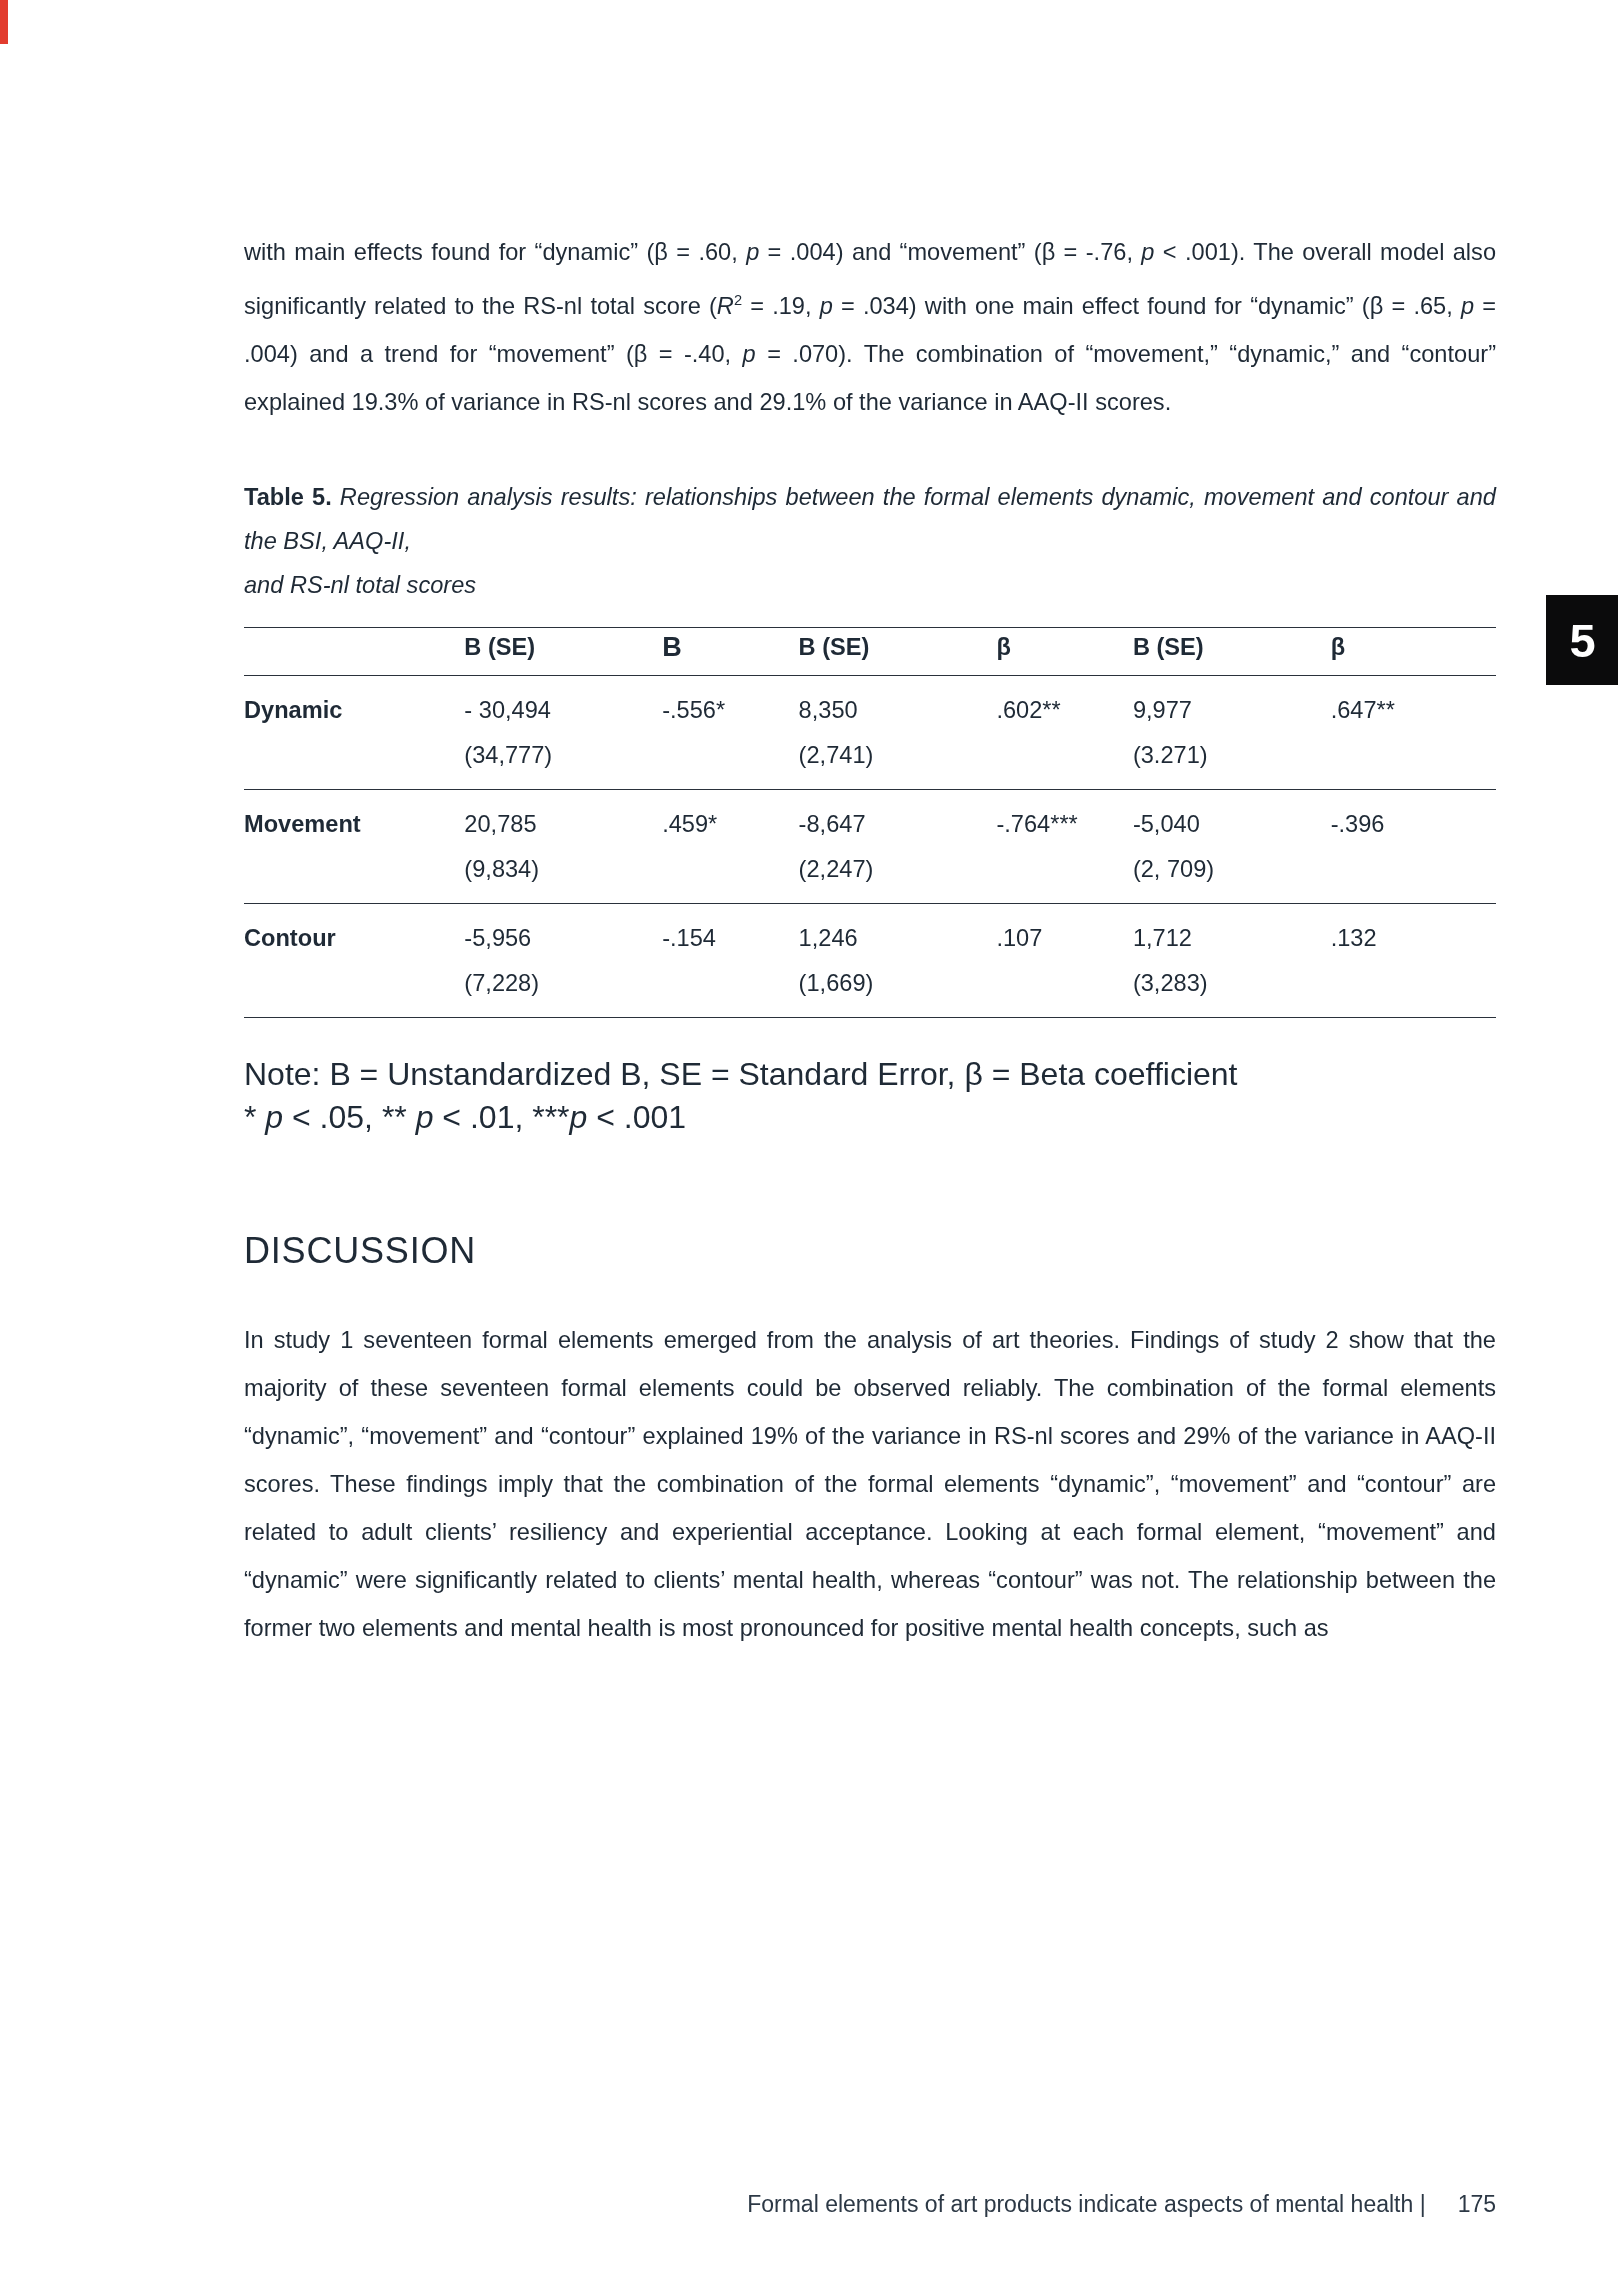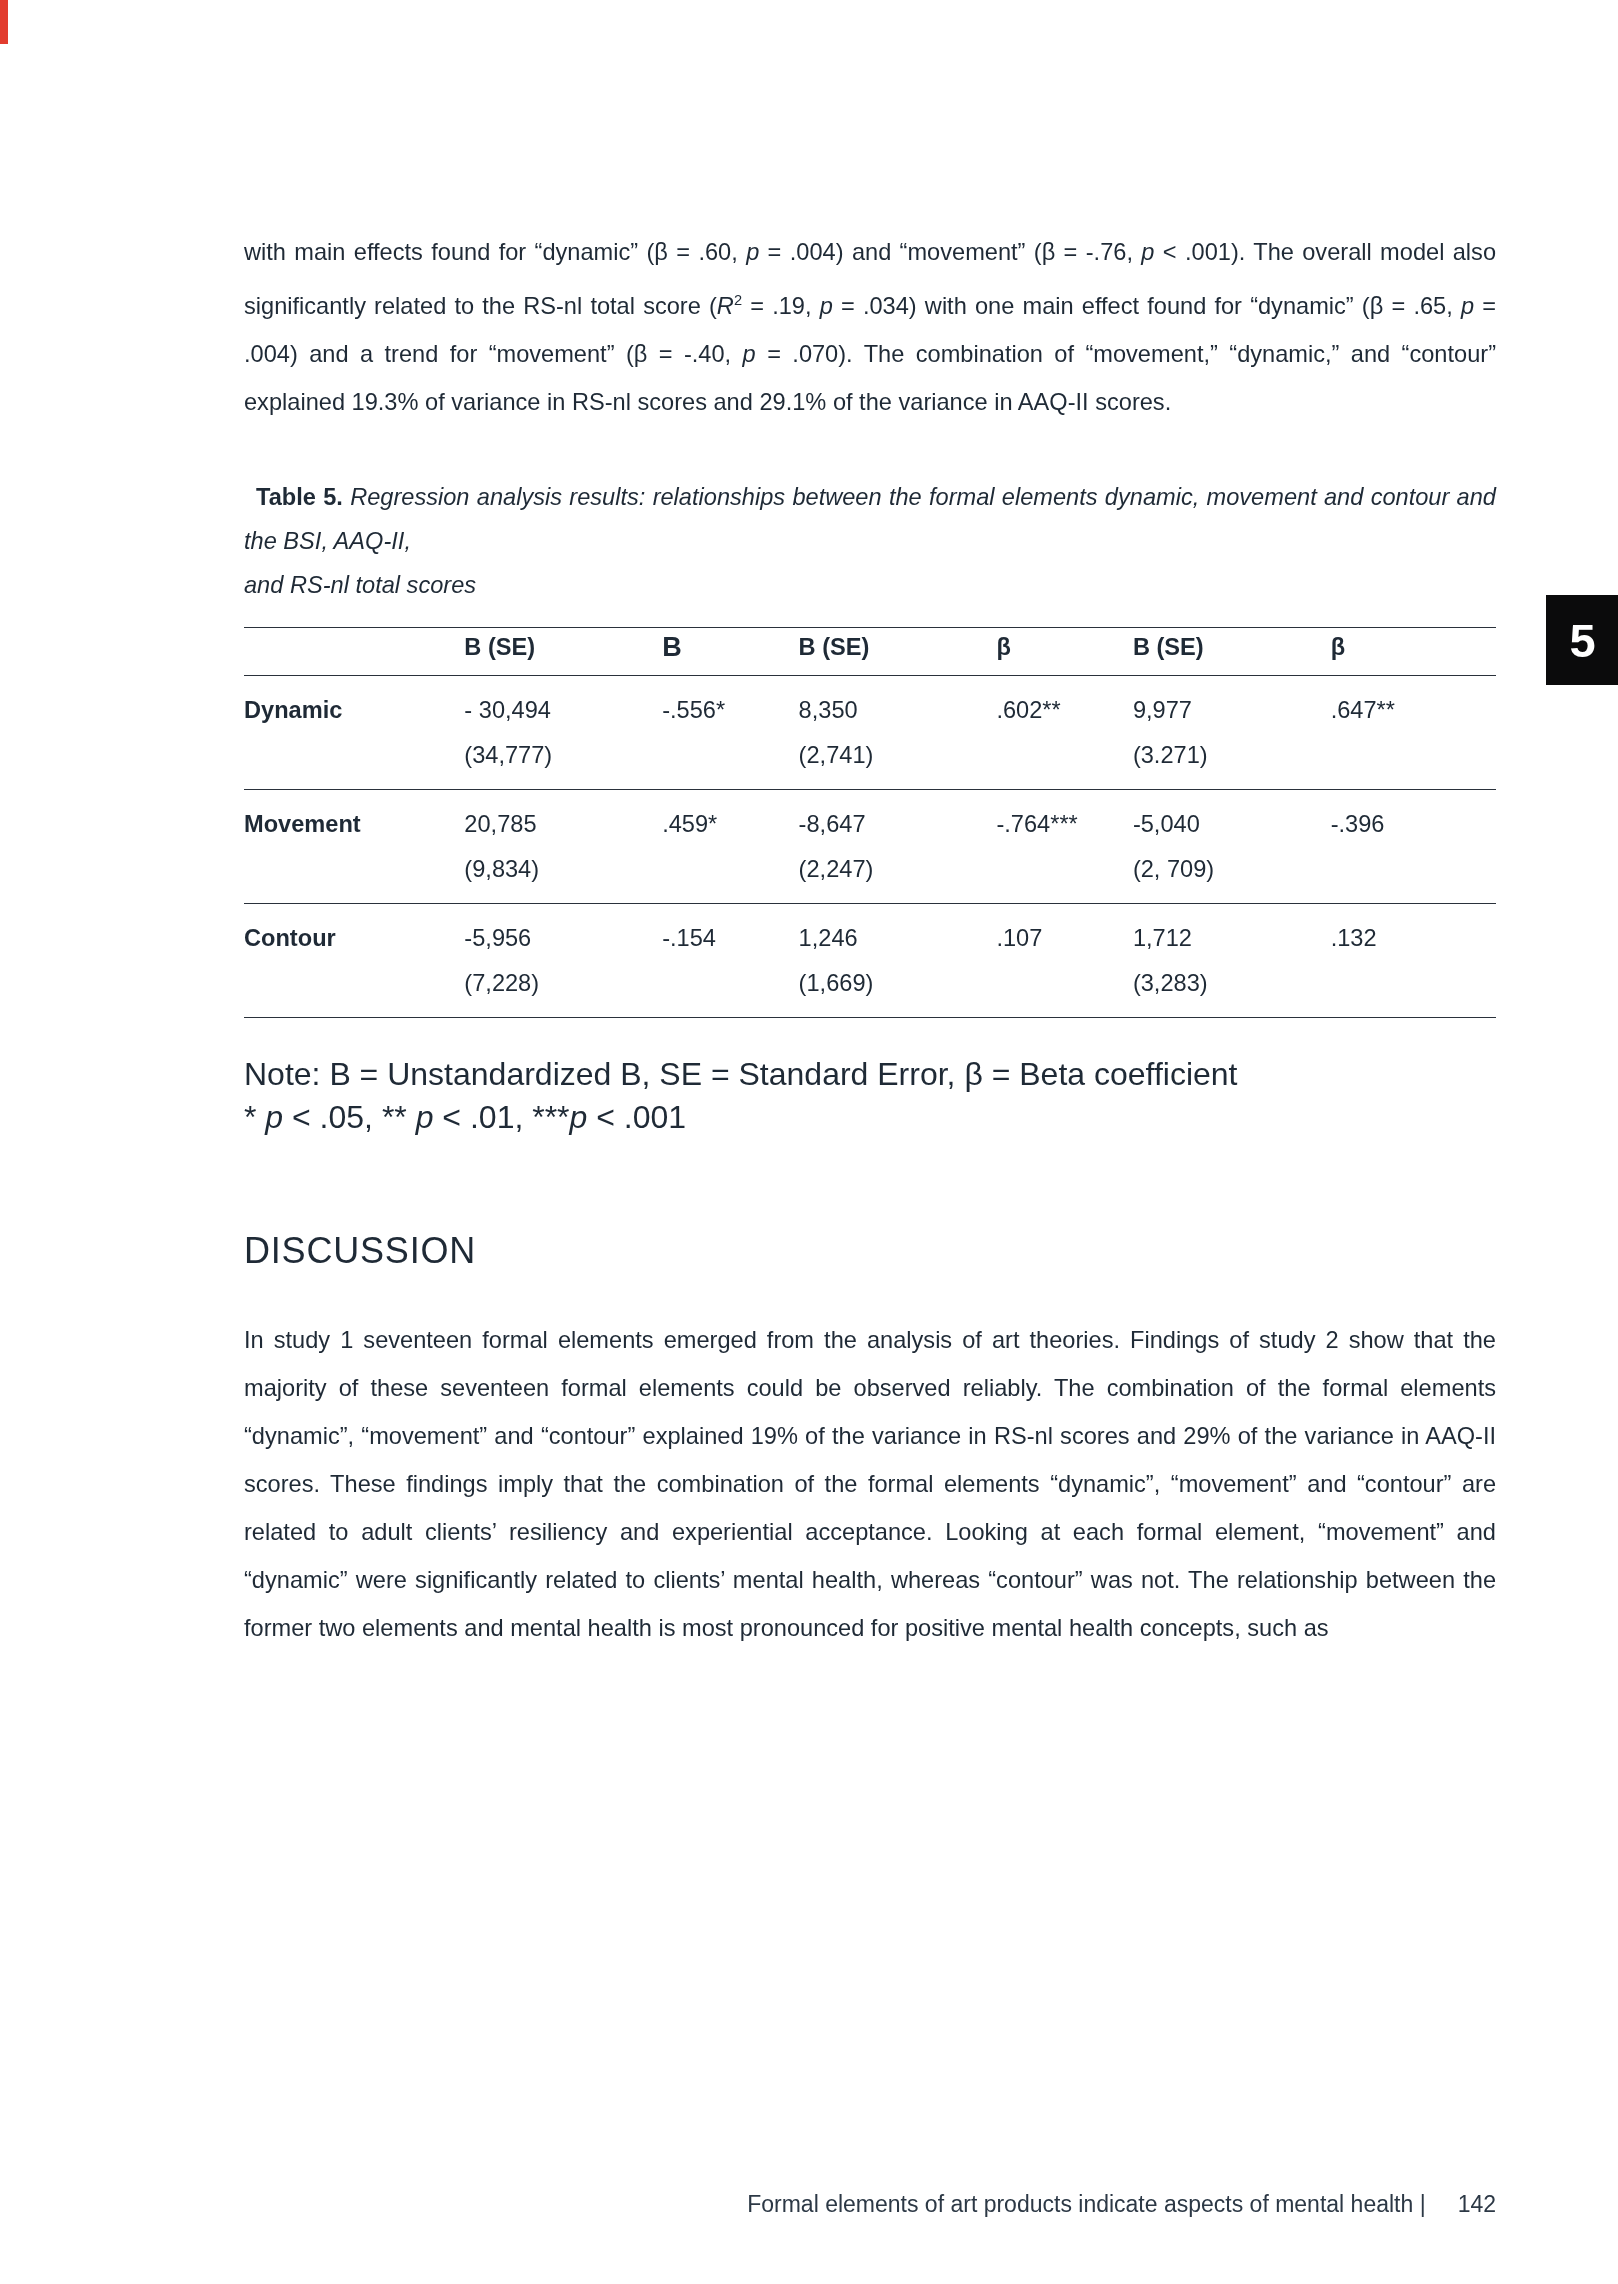--- a/index.html
+++ b/index.html
@@ -47,21 +47,21 @@
   }
   .intro-par { margin-top: 228px; }
   .caption {
     margin-top: 49px;
     font-size: 23.6px;
     line-height: 44px;
     text-align: justify;
     white-space: pre-wrap;
   }
   .it  { font-style: italic; }
-  .bd  { font-weight: 700; margin-left: 12px; }
+  .bd  { font-weight: 700; }
   .sup { vertical-align: super; font-size: 62%; }
 
   table.regtable {
     margin-top: 20px;
     width: 100%;
     border-collapse: collapse;
     table-layout: fixed;
     font-size: 23.6px;
     color: #1f2a36;
     border-top: 1.5px solid #2a313b;
@@ -227,17 +227,17 @@
     </div>
 
     <h1 class="discussion">DISCUSSION</h1>
 
     <p class="body-par discussion-par">In study 1 seventeen formal elements emerged from the analysis of art theories. Findings of study 2 show that the majority of these seventeen formal elements could be observed reliably. The combination of the formal elements “dynamic”, “movement” and “contour” explained 19% of the variance in RS-nl scores and 29% of the variance in AAQ-II scores. These findings imply that the combination of the formal elements “dynamic”, “movement” and “contour” are related to adult clients’ resiliency and experiential acceptance. Looking at each formal element, “movement” and “dynamic” were significantly related to clients’ mental health, whereas “contour” was not. The relationship between the former two elements and mental health is most pronounced for positive mental health concepts, such as</p>
 
   </div>
 
   <div class="footer">
     <span>Formal elements of art products indicate aspects of mental health |</span>
-    <span>142</span>
+    <span>175</span>
   </div>
 
 </div>
 
 
 </body></html>

